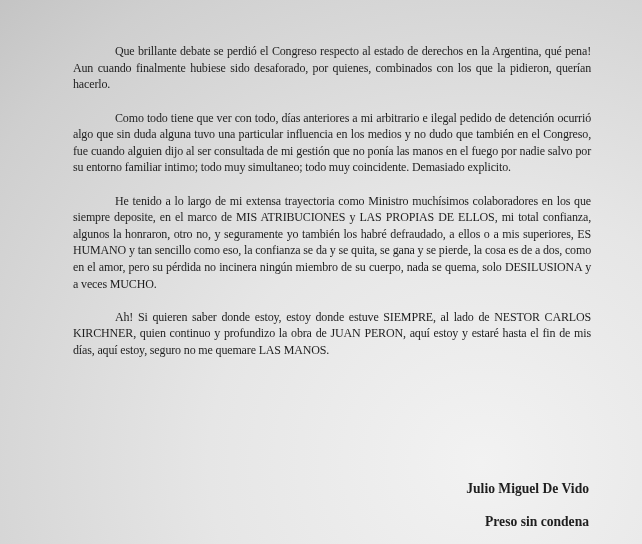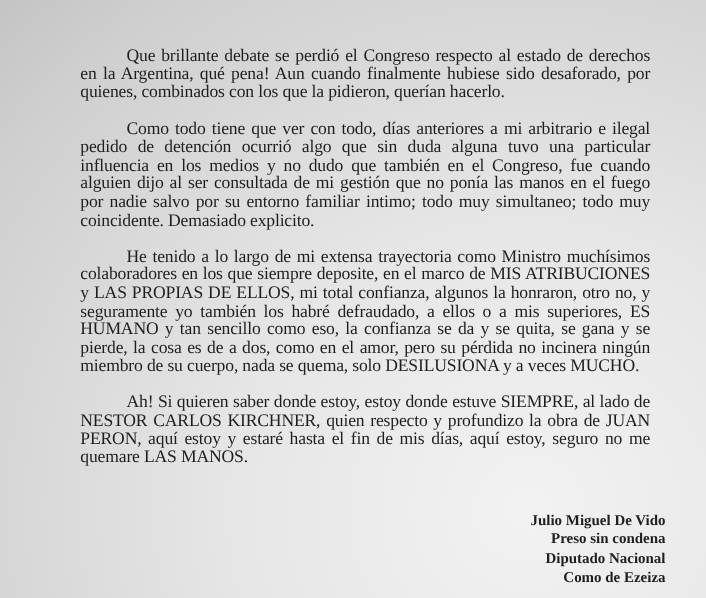--- a/index.html
+++ b/index.html
@@ -6,46 +6,46 @@
   body {
     width: 642px; height: 544px; overflow: hidden;
     background: radial-gradient(ellipse at 75% 85%, #f2f2f2 0%, #e6e6e6 40%, #cfcfcf 85%, #c4c4c4 100%);
     font-family: "Liberation Serif", serif;
     color: #1e1e1e;
     position: relative;
   }
   .page {
     position: absolute;
     left: 73px; top: 43px; width: 518px;
-    font-size: 16px; line-height: 16.6px;
+    font-size: 12px; line-height: 16.6px;
     letter-spacing: -0.15px;
   }
   .para {
     margin: 0 0 16.6px 0;
     text-indent: 42px;
     text-align: justify;
   }
   .p1 { margin-bottom: 16.8px; }
   .signature {
     position: absolute;
     right: 37px; top: 464px;
     text-align: right;
     font-weight: bold;
     font-size: 13.6px; line-height: 17.4px;
   }
-  .signature div { margin: 0; }
+  .signature div { margin: 16px; }
 </style>
 </head>
 <body>
 
 <div class="page">
   <p class="para p1">Que brillante debate se perdió el Congreso respecto al estado de derechos en la Argentina, qué pena! Aun cuando finalmente hubiese sido desaforado, por quienes, combinados con los que la pidieron, querían hacerlo.</p>
   <p class="para">Como todo tiene que ver con todo, días anteriores a mi arbitrario e ilegal pedido de detención ocurrió algo que sin duda alguna tuvo una particular influencia en los medios y no dudo que también en el Congreso, fue cuando alguien dijo al ser consultada de mi gestión que no ponía las manos en el fuego por nadie salvo por su entorno familiar intimo; todo muy simultaneo; todo muy coincidente. Demasiado explicito.</p>
   <p class="para">He tenido a lo largo de mi extensa trayectoria como Ministro muchísimos colaboradores en los que siempre deposite, en el marco de MIS ATRIBUCIONES y LAS PROPIAS DE ELLOS, mi total confianza, algunos la honraron, otro no, y seguramente yo también los habré defraudado, a ellos o a mis superiores, ES HUMANO y tan sencillo como eso, la confianza se da y se quita, se gana y se pierde, la cosa es de a dos, como en el amor, pero su pérdida no incinera ningún miembro de su cuerpo, nada se quema, solo DESILUSIONA y a veces MUCHO.</p>
-  <p class="para">Ah! Si quieren saber donde estoy, estoy donde estuve SIEMPRE, al lado de NESTOR CARLOS KIRCHNER, quien respecto y profundizo la obra de JUAN PERON, aquí estoy y estaré hasta el fin de mis días, aquí estoy, seguro no me quemare LAS MANOS.</p>
+  <p class="para">Ah! Si quieren saber donde estoy, estoy donde estuve SIEMPRE, al lado de NESTOR CARLOS KIRCHNER, quien continuo y profundizo la obra de JUAN PERON, aquí estoy y estaré hasta el fin de mis días, aquí estoy, seguro no me quemare LAS MANOS.</p>
 </div>
 
 <div class="signature">
   <div>Julio Miguel De Vido</div>
   <div>Preso sin condena</div>
   <div>Diputado Nacional</div>
   <div>Como de Ezeiza</div>
 </div>
 
 </body></html>

